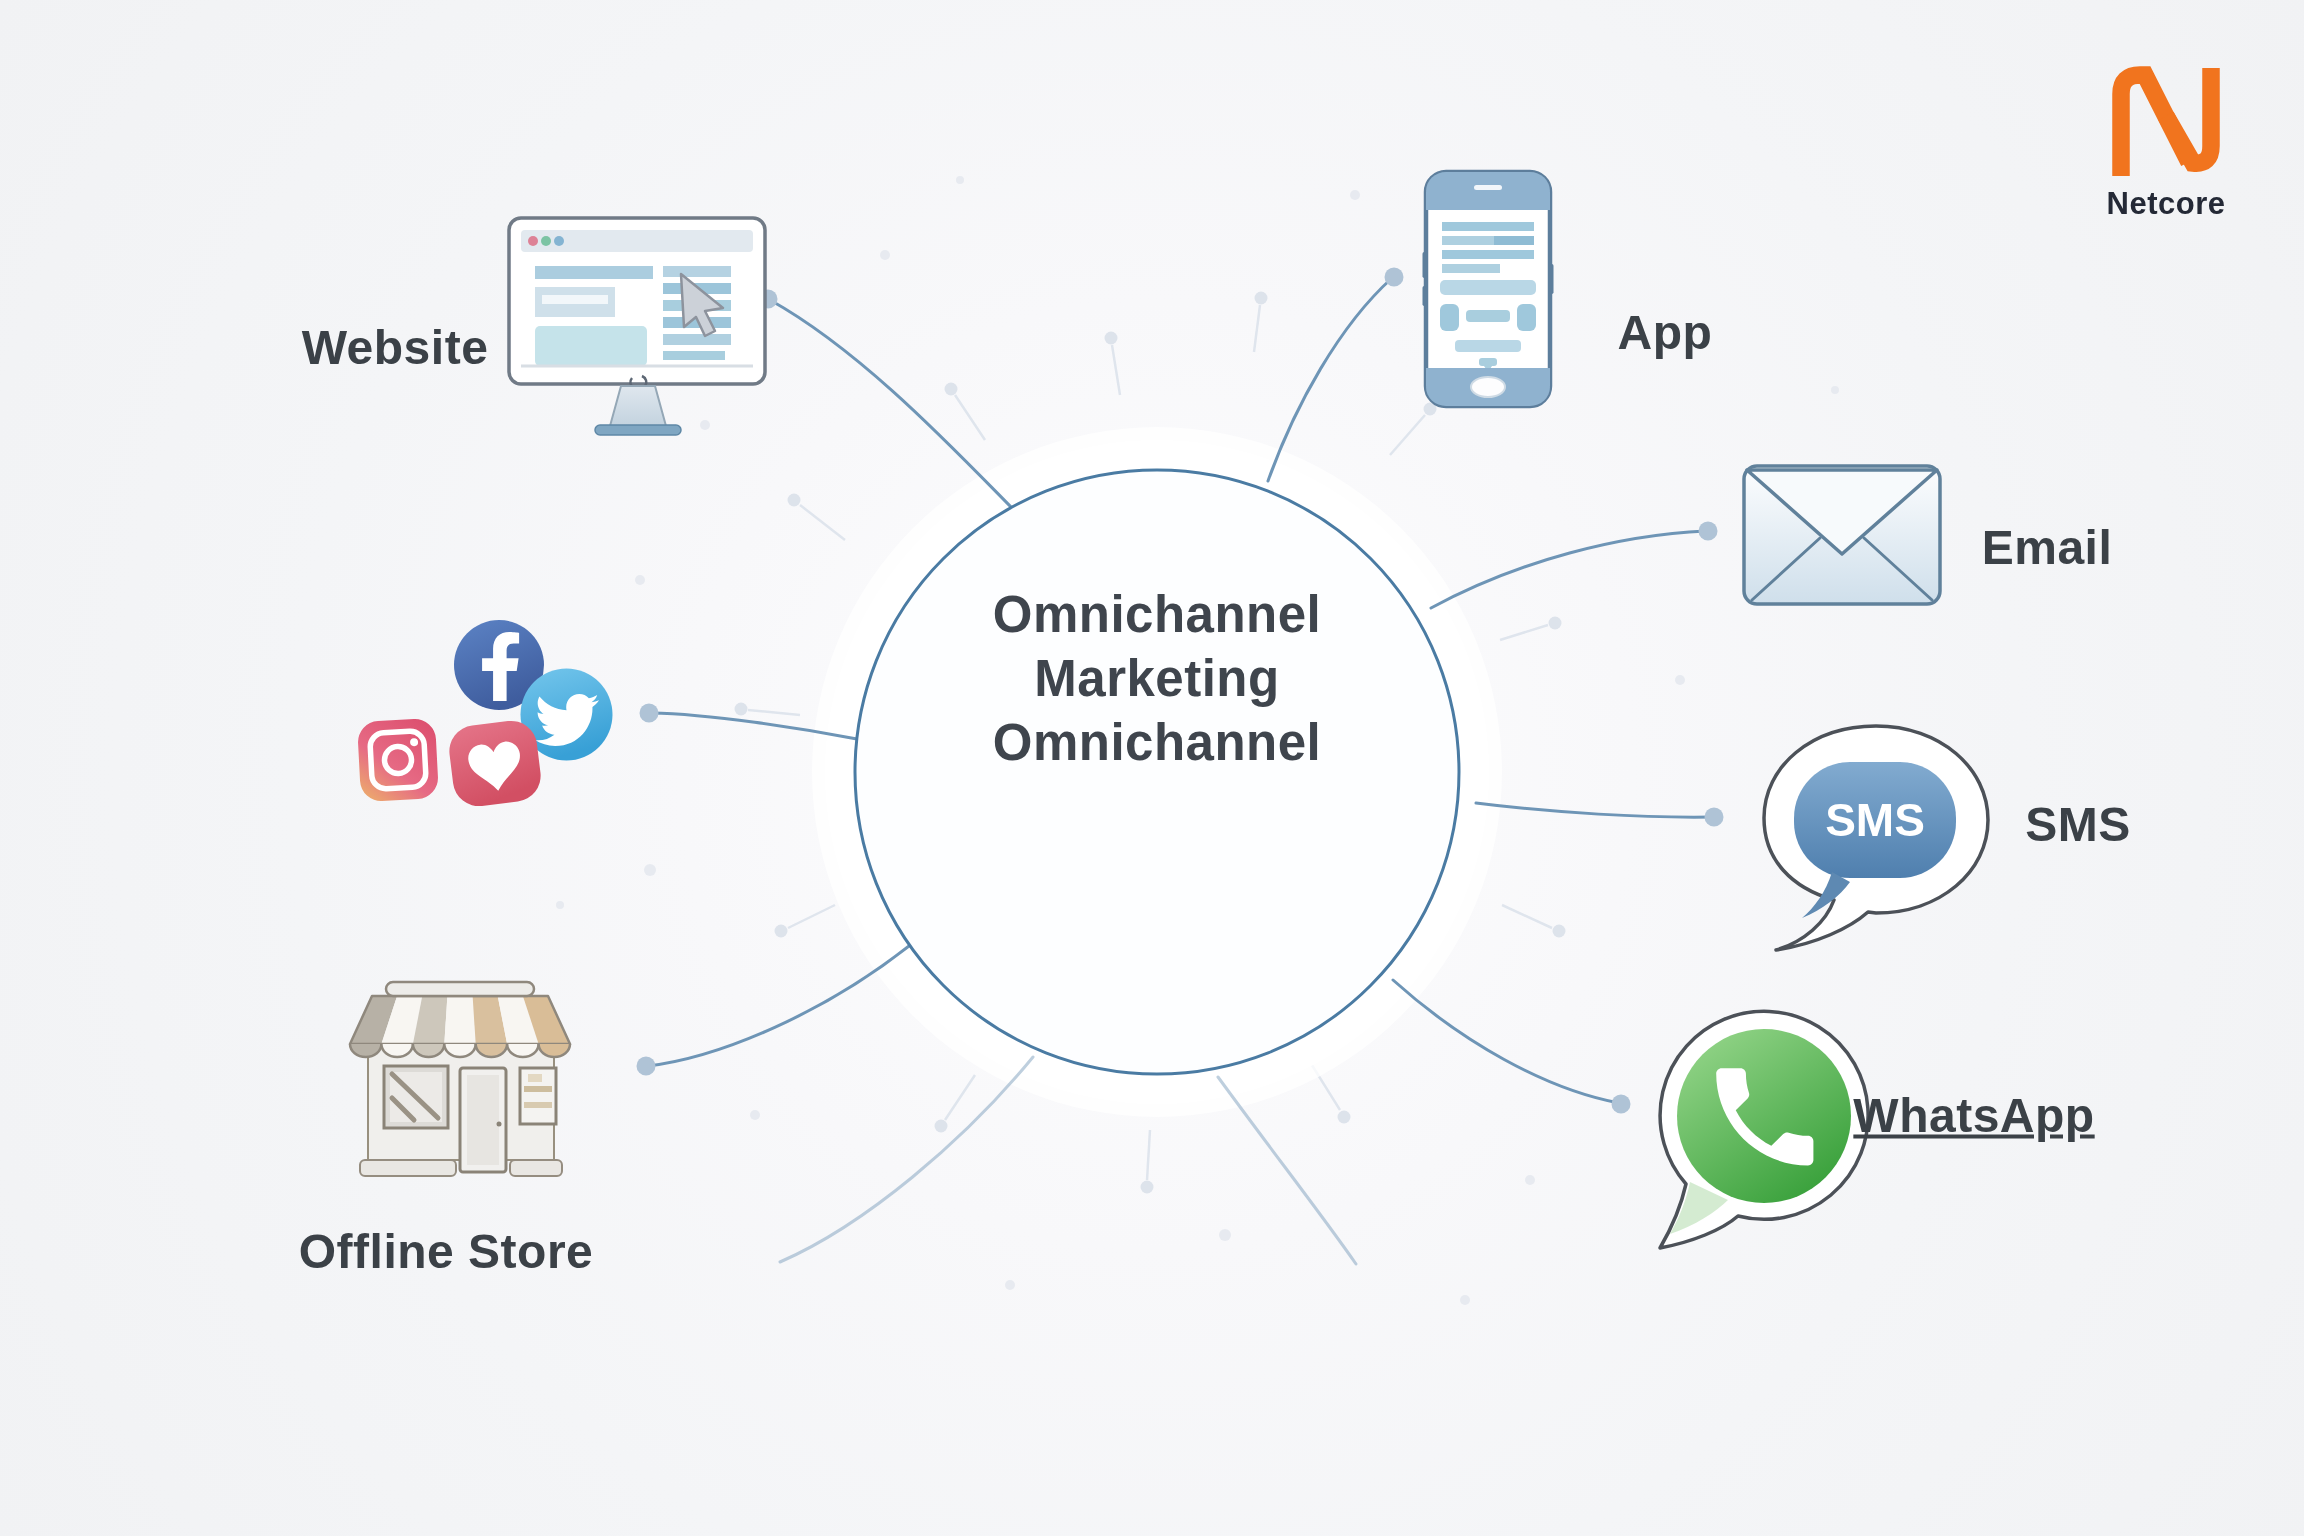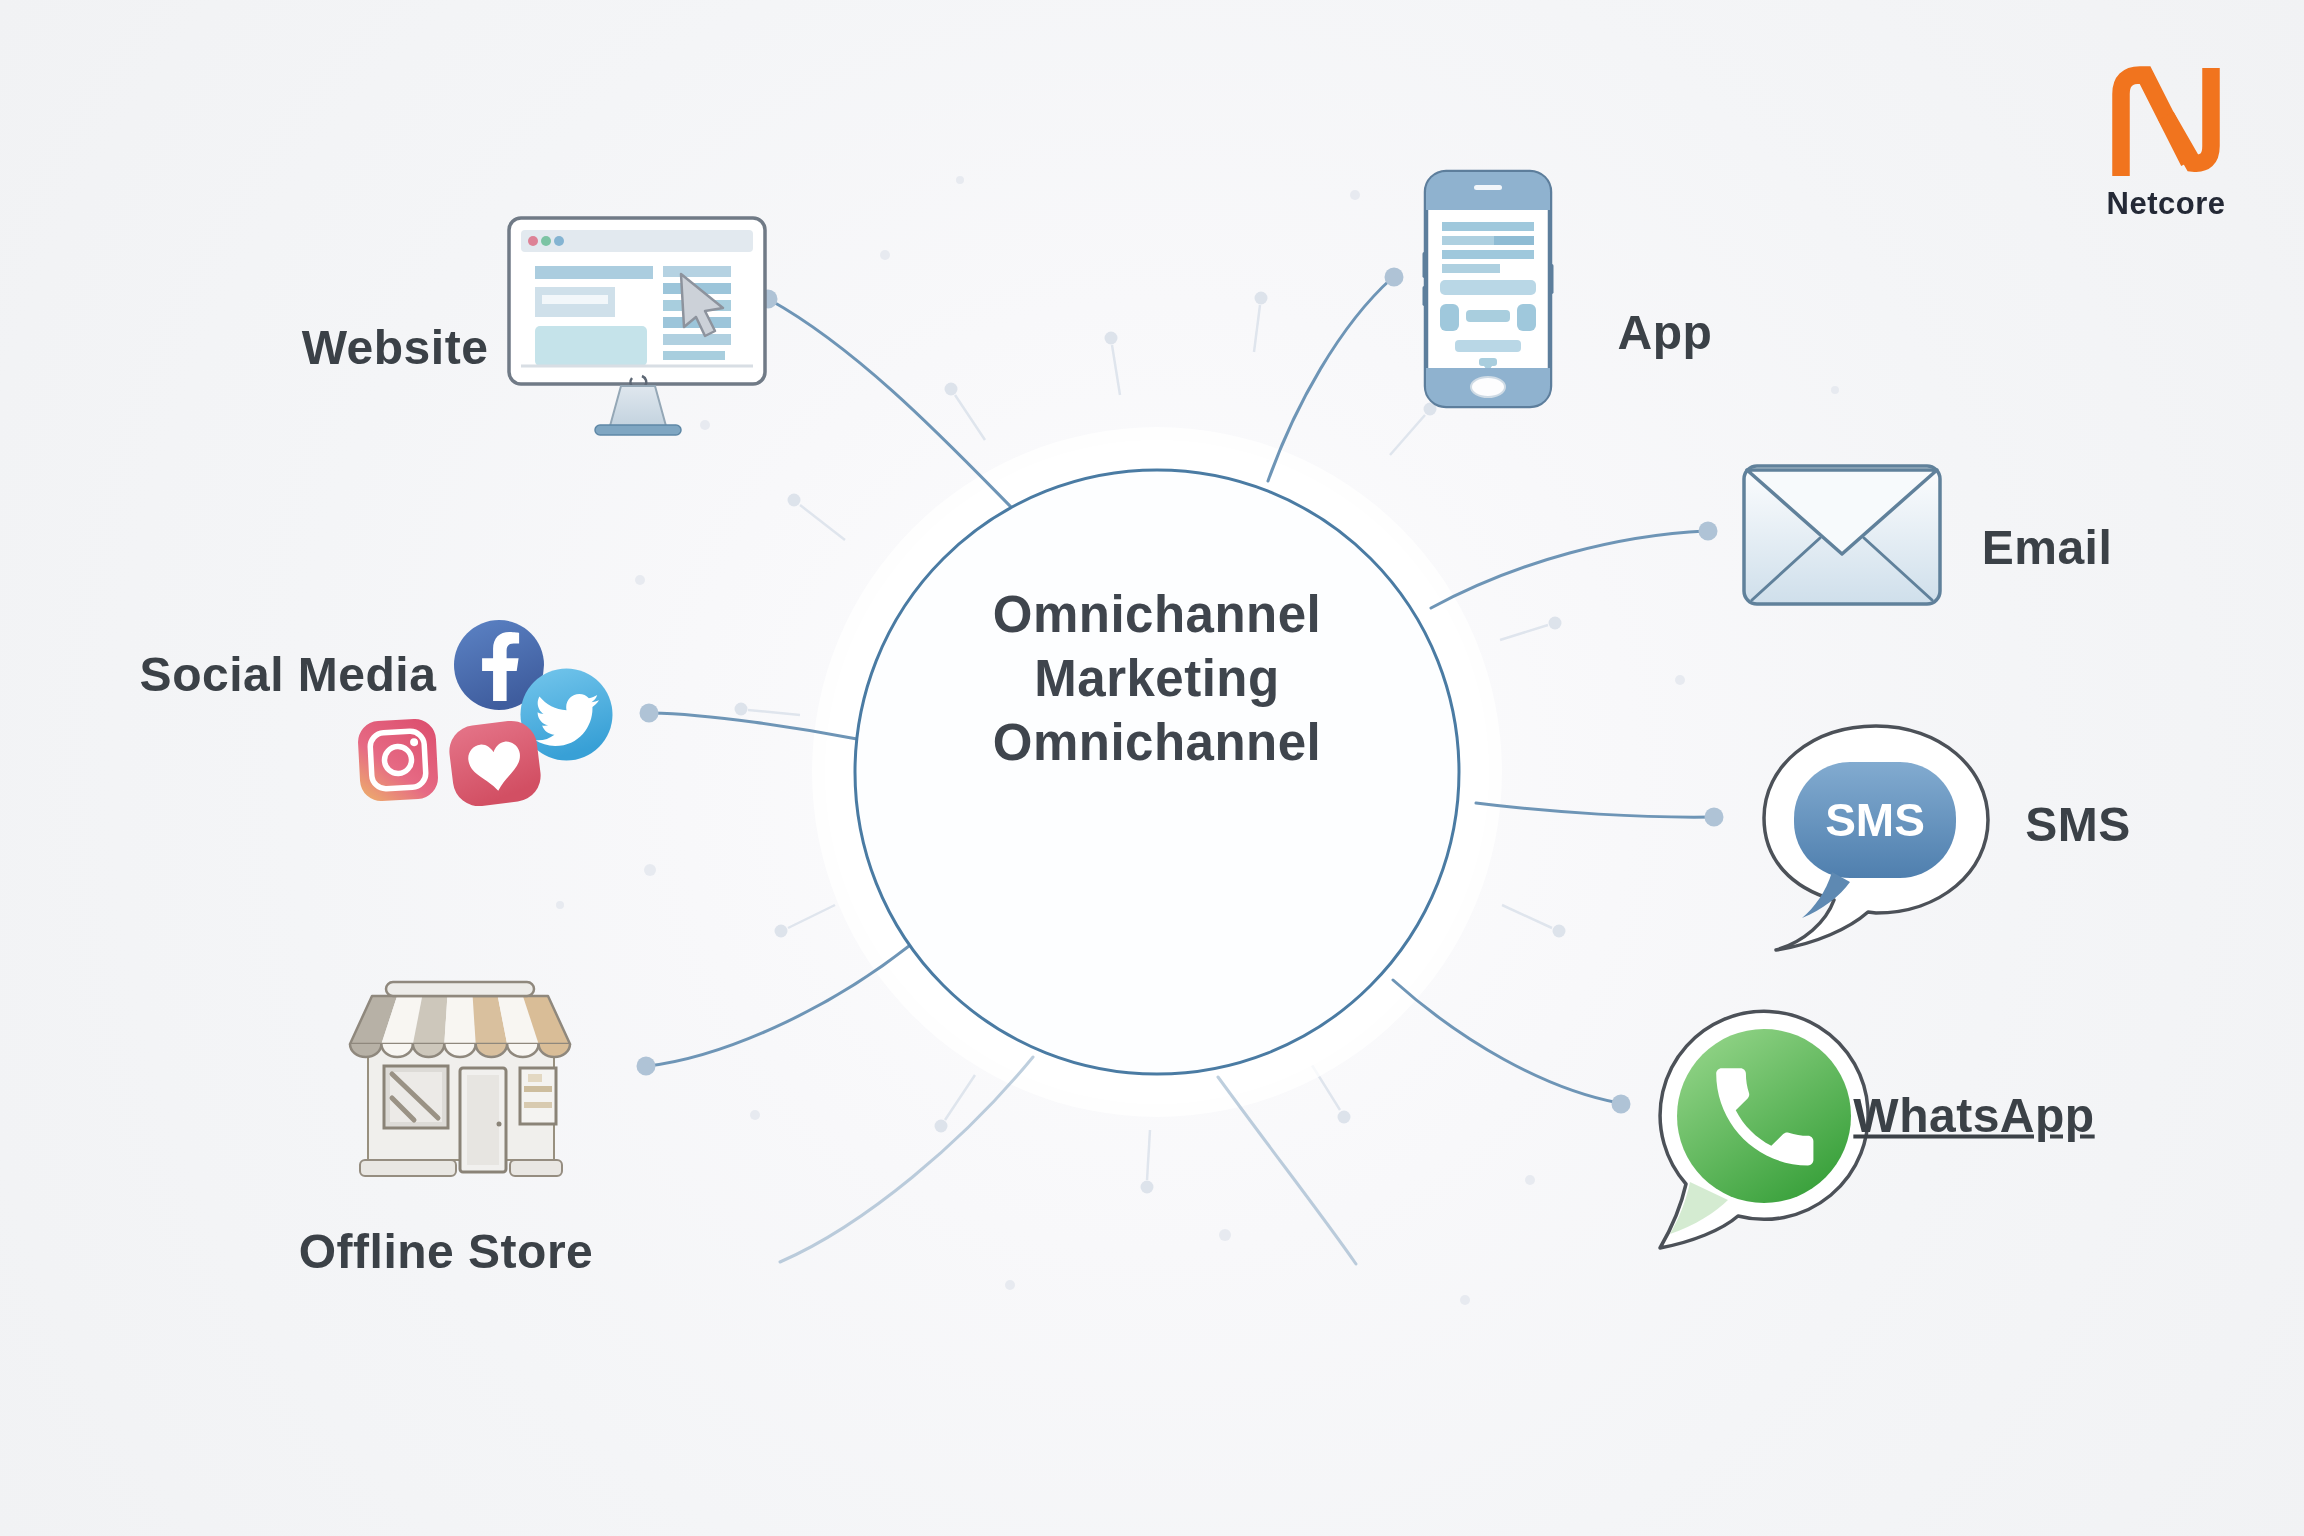--- a/index.html
+++ b/index.html
@@ -222,21 +222,20 @@
       <circle cx="42" cy="43" r="13.5" fill="none" stroke="#ffffff" stroke-width="5.5"></circle>
       <circle cx="59" cy="26" r="4" fill="#ffffff"></circle>
     </svg>
   </div>
   <div class="icon-box" style="left:448px;top:720px;width:94px;height:87px;transform:rotate(-7deg);">
     <svg width="94" height="87" viewBox="0 0 94 87">
       <rect x="3" y="3" width="88" height="81" rx="26" fill="url(#gHt)"></rect>
       <path transform="translate(21,23) scale(1.62)" d="M23.6,0c-3.4,0-6.3,2.7-7.6,5.6C14.7,2.7,11.8,0,8.4,0C3.8,0,0,3.8,0,8.4c0,9.4,9.5,11.9,16,21.2 c6.1-9.3,16-12.1,16-21.2C32,3.8,28.2,0,23.6,0z" fill="#ffffff"></path>
     </svg>
   </div>
-  <div class="label" style="left:288px;top:674px;">Social Media</div>
 
   <div class="icon-box" style="left:310px;top:978px;width:300px;height:216px;">
     <svg width="300" height="216" viewBox="0 0 300 216">
 
       <rect x="58" y="66" width="186" height="116" fill="#f0efec" stroke="#98907f" stroke-width="2"></rect>
 
       <rect x="50" y="182" width="96" height="16" rx="5" fill="#e9e7e3" stroke="#958d80" stroke-width="2"></rect>
       <rect x="200" y="182" width="52" height="16" rx="5" fill="#e9e7e3" stroke="#958d80" stroke-width="2"></rect>
 
       <rect x="74" y="88" width="64" height="62" fill="#dddbd7" stroke="#8a8377" stroke-width="3"></rect>

